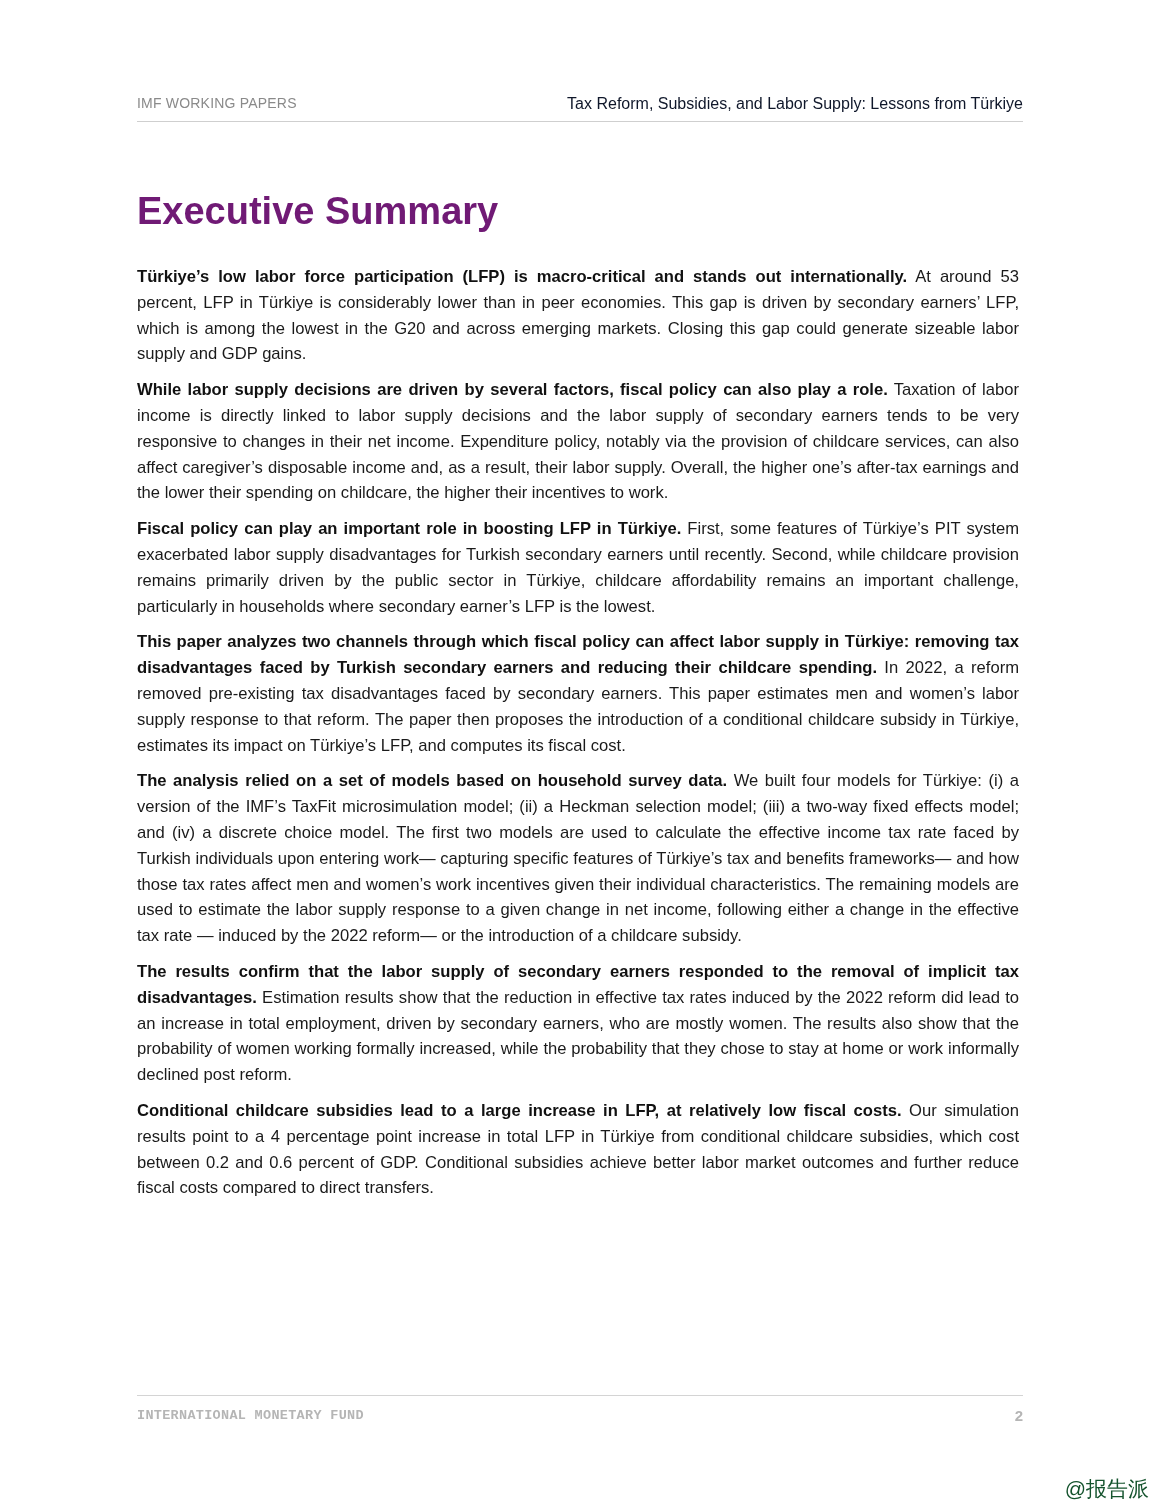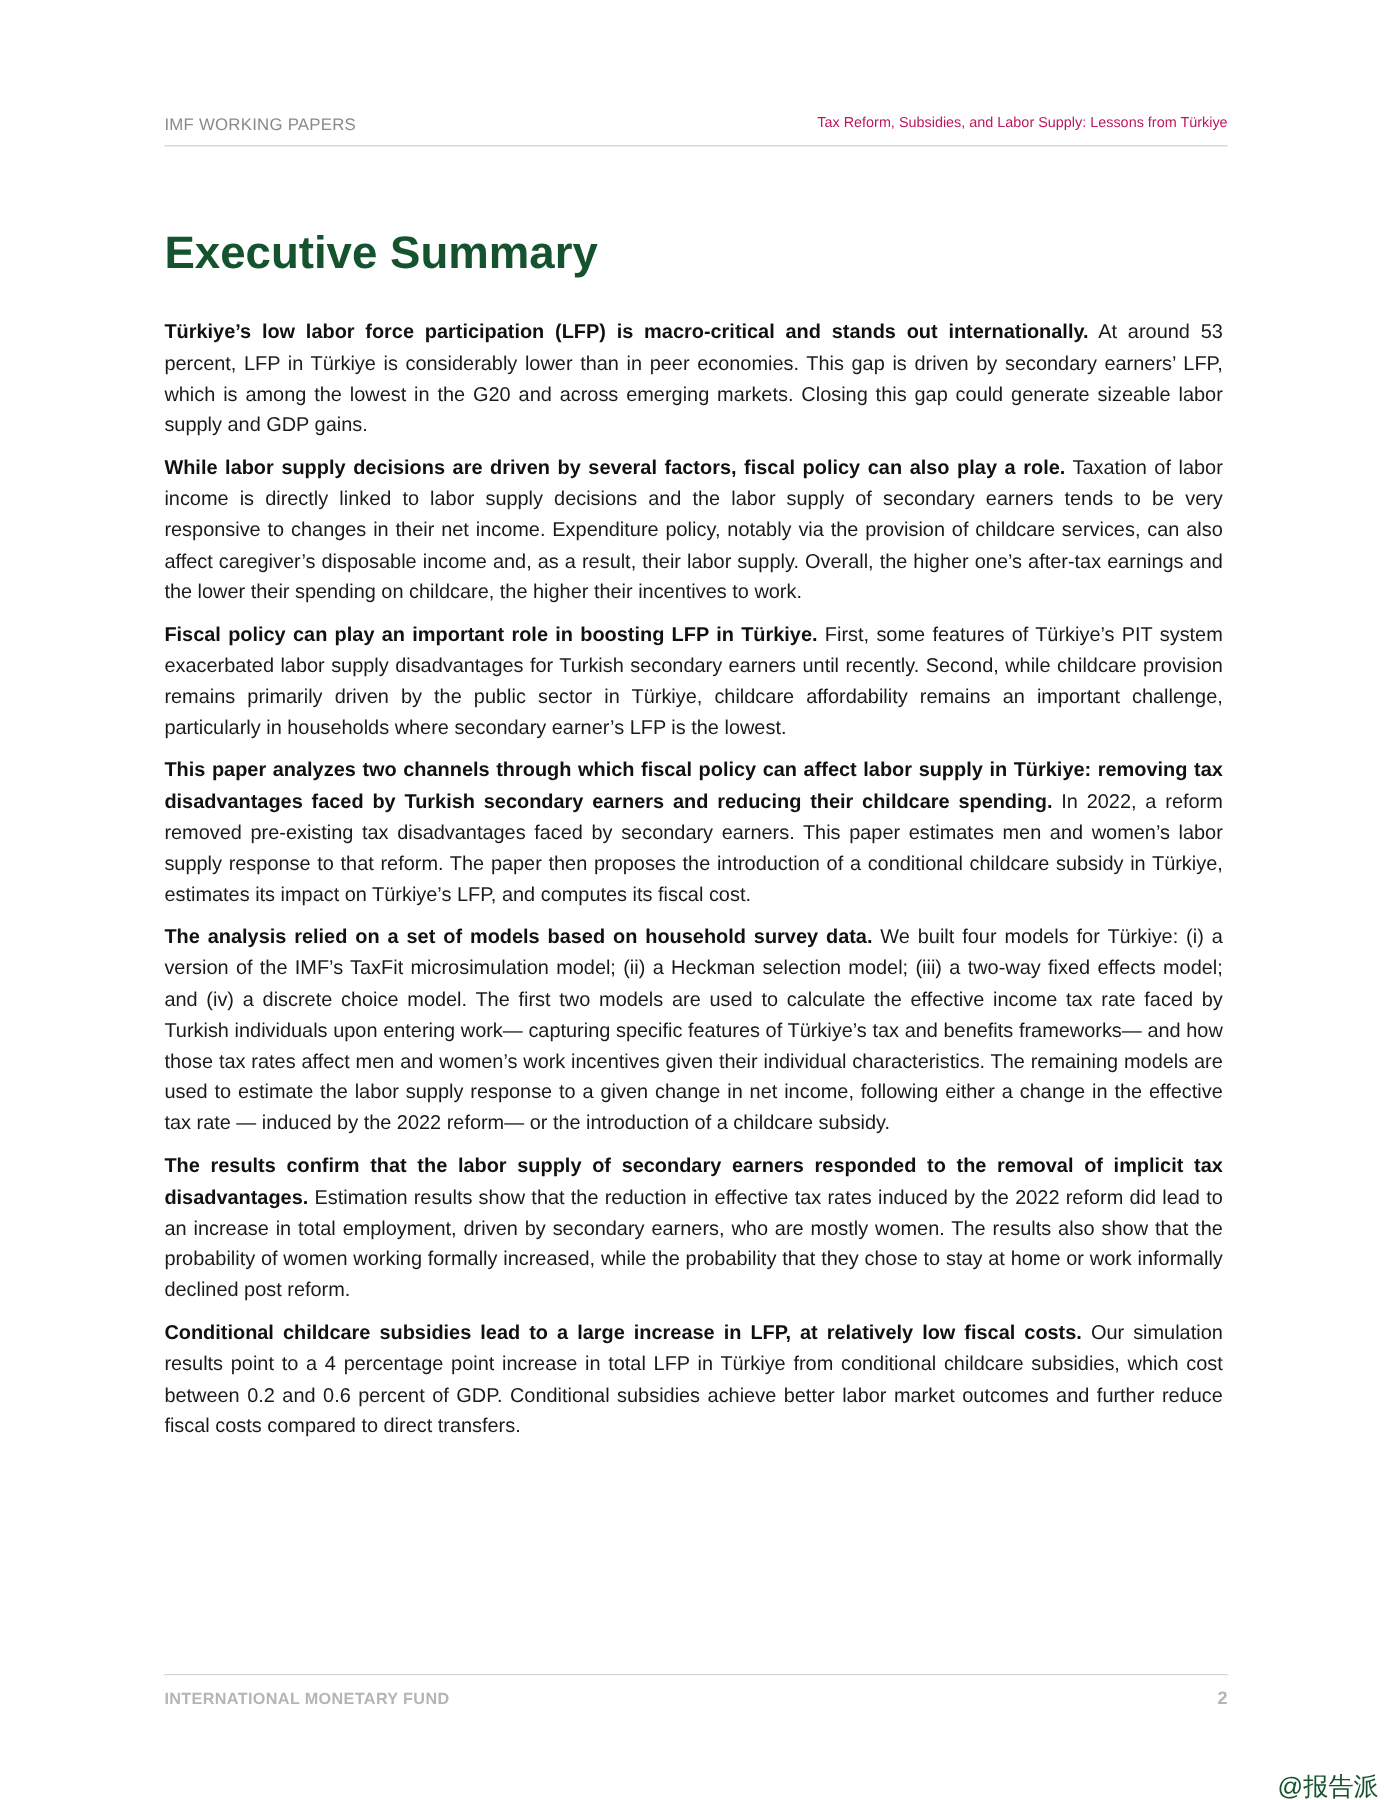--- a/index.html
+++ b/index.html
@@ -2,31 +2,31 @@
 <html><head>
 <meta charset="utf-8">
 <style>
   html, body { margin: 0; padding: 0; background: #ffffff; }
   body { width: 1159px; height: 1500px; position: relative; overflow: hidden;
          font-family: "Liberation Sans", sans-serif; color: #111; }
   .header { position: absolute; left: 137px; right: 136px; top: 95px; height: 26px;
             border-bottom: 1px solid #cfcfcf; }
   .header-left { position: absolute; left: 0; top: 0; font-size: 14px; font-weight: normal;
                  color: #8a8a8a; letter-spacing: 0.2px; }
-  .header-right { position: absolute; right: 0; top: 0; font-size: 12px; color: #be185d; }
+  .header-right { position: absolute; right: 0; top: 0; font-size: 16px; color: #0f172a; }
   h1 { position: absolute; left: 137px; top: 190px; margin: 0; font-size: 38px;
-       font-weight: bold; color: #14532d; letter-spacing: 0px; }
+       font-weight: bold; color: #701a75; letter-spacing: 0px; }
   .body-text { position: absolute; left: 137px; width: 886px; top: 264px; }
   .para { margin: 0 4px 10px 0; font-size: 16.6px; line-height: 25.8px; text-align: justify;
           color: #1a1a1a; }
   .para b { font-weight: bold; color: #111; }
   .footer { position: absolute; left: 137px; right: 136px; top: 1395px; height: 30px;
             border-top: 1px solid #d4d4d4; }
   .footer-left { position: absolute; left: 0; top: 12px; font-size: 13.5px; font-weight: bold;
-                 color: #b5b5b5; letter-spacing: 0.3px; }
+                 color: #b5b5b5; letter-spacing: 0.3px; font-family: Liberation Mono, monospace; }
   .footer-right { position: absolute; right: 0; top: 11px; font-size: 15px; font-weight: bold;
                   color: #b5b5b5; }
   .watermark { position: absolute; right: 10px; top: 1475px; font-size: 21px; color: #14532d; }
 </style>
 </head>
 <body>
 
 <div class="header">
   <span class="header-left">IMF WORKING PAPERS</span>
   <span class="header-right">Tax Reform, Subsidies, and Labor Supply: Lessons from Türkiye</span>

